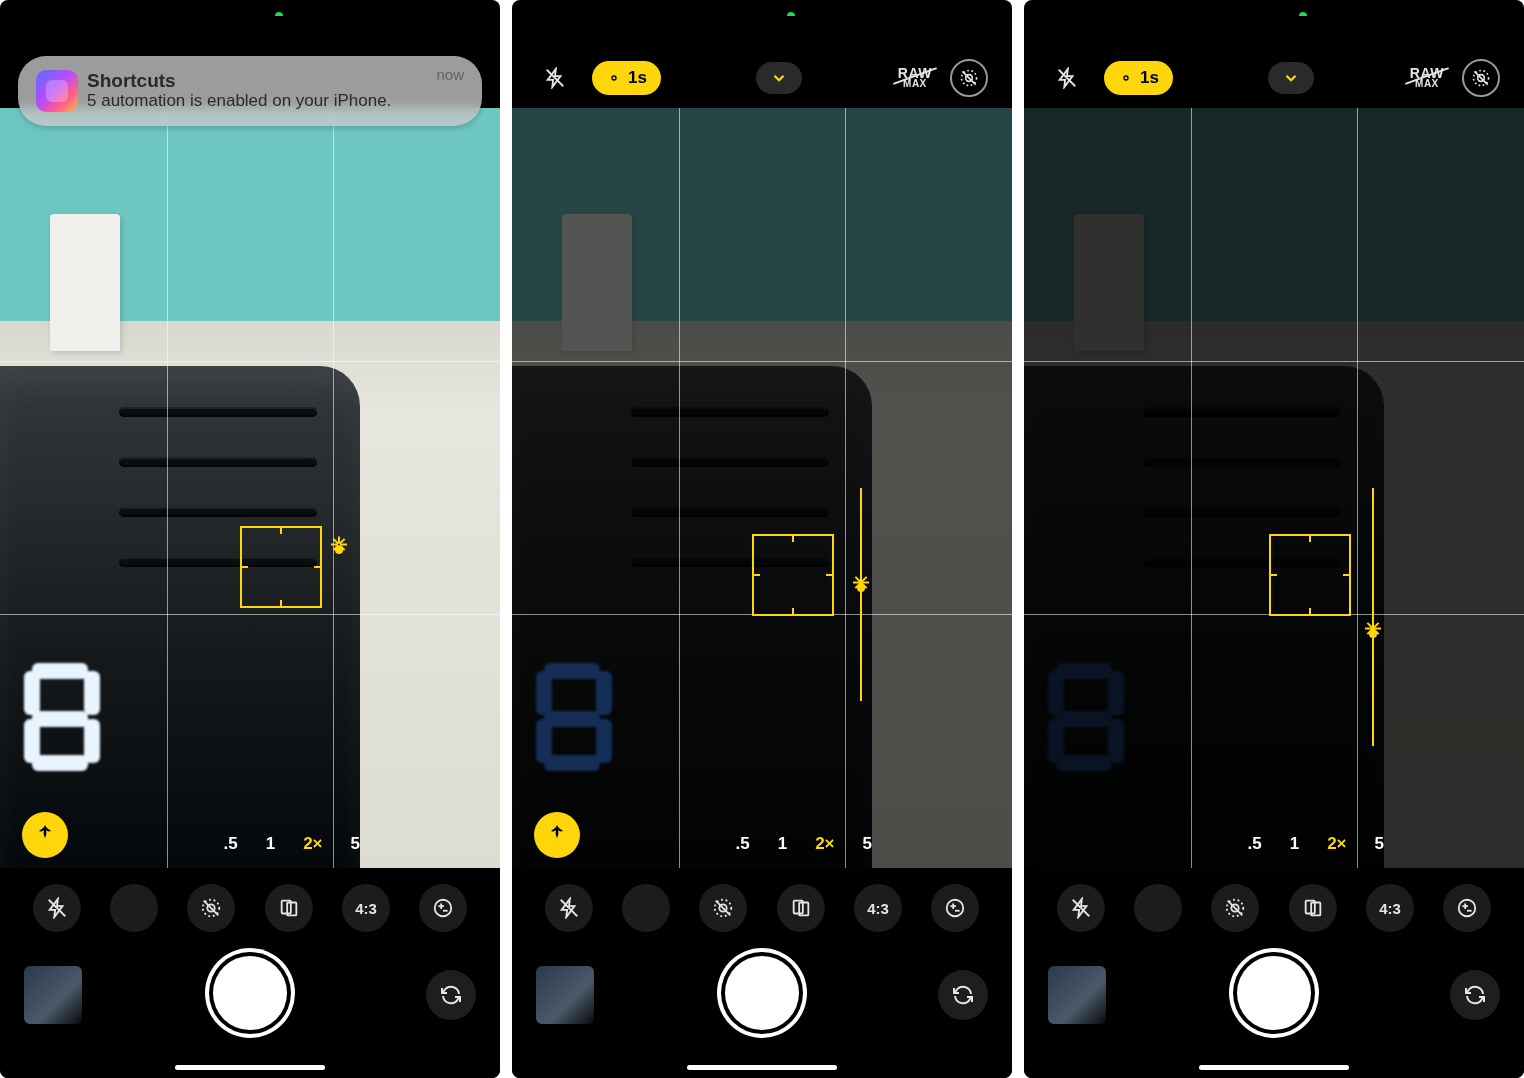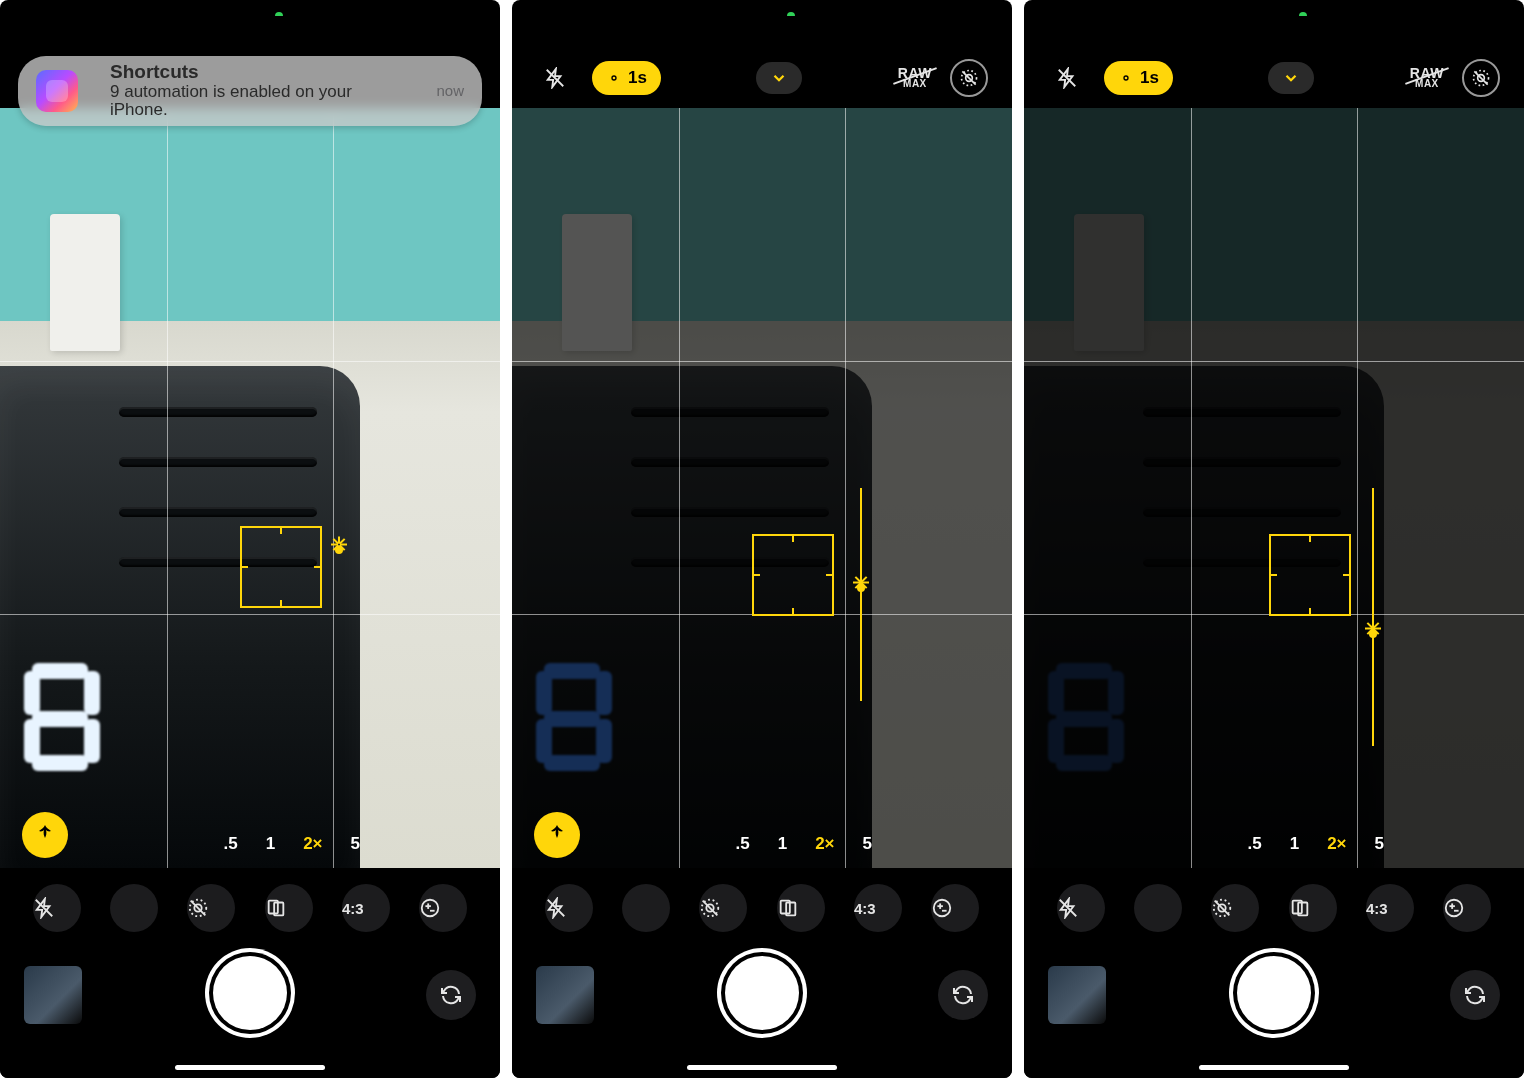--- a/index.html
+++ b/index.html
@@ -140,21 +140,21 @@
   .macro-badge{
     position:absolute;left:22px;bottom:10px;width:46px;height:46px;border-radius:50%;
     background:#ffd60a;display:flex;align-items:center;justify-content:center;color:#000;
   }
   
   .tool-row{
     height:80px;display:flex;align-items:center;justify-content:space-around;padding:0 18px;background:#000;
   }
   .tool-btn{
     width:48px;height:48px;border-radius:50%;background:#1c1c1e;
-    display:flex;align-items:center;color:#e5e5e5;font-size:15px;font-weight:600;
+    display:flex;align-items:center;justify-content:center;color:#e5e5e5;font-size:15px;font-weight:600;
   }
   .tool-btn.active{color:#ffd60a;}
   
   .shutter-row{
     height:130px;position:relative;background:#000;
   }
   .thumb{
     position:absolute;left:24px;top:18px;width:58px;height:58px;border-radius:6px;
     background:linear-gradient(135deg,#2a3a4a,#4a5a6a 60%,#0a0a0a);
     overflow:hidden;
@@ -168,21 +168,21 @@
     position:absolute;right:24px;top:22px;width:50px;height:50px;border-radius:50%;
     background:#1e1e20;display:flex;align-items:center;justify-content:center;color:#e5e5e5;
   }
   .home-ind{position:absolute;bottom:8px;left:50%;transform:translateX(-50%);width:150px;height:5px;border-radius:3px;background:#fff;}
   
   .notif{
     position:absolute;top:56px;left:18px;right:18px;height:70px;
     background:rgba(200,200,200,0.78);
     backdrop-filter:blur(6px);
     border-radius:28px;
-    display:flex;align-items:center;padding:16px 18px;gap:32px;
+    display:flex;align-items:center;padding:0 18px;gap:9px;
     z-index:40;
     box-shadow:0 2px 6px rgba(0,0,0,0.2);
   }
   .notif-icon{
     width:42px;height:42px;border-radius:10px;
     background:linear-gradient(135deg,#5b6cff 0%,#b84cff 45%,#ff5a8a 70%,#ffb84c 100%);
     position:relative;
   }
   .notif-icon::after{content:"";position:absolute;inset:10px;border-radius:6px;background:rgba(255,255,255,0.25);}
   .notif-body{flex:1;color:#2a2a2a;}
@@ -198,21 +198,21 @@
   <div class="phone">
     <div class="status-area">
       <div class="notch"></div>
       <div class="rec-dot"></div>
     </div>
 
     <div class="notif">
       <div class="notif-icon"></div>
       <div class="notif-body">
         <div class="notif-title">Shortcuts</div>
-        <div class="notif-msg">9 automation is enabled on your iPhone.</div>
+        <div class="notif-msg">5 automation is enabled on your iPhone.</div>
       </div>
       <div class="notif-time">now</div>
     </div>
 
     <div class="top-controls" style="visibility: hidden;">
       <div class="top-left">
         <div class="icon-circle">
           <svg width="22" height="22" viewBox="0 0 24 24" fill="none" stroke="#e5e5e5" stroke-width="2">
             <path d="M13 2 4 14h6l-1 8 9-12h-6z"></path>
             <line x1="3" y1="3" x2="21" y2="21"></line>

